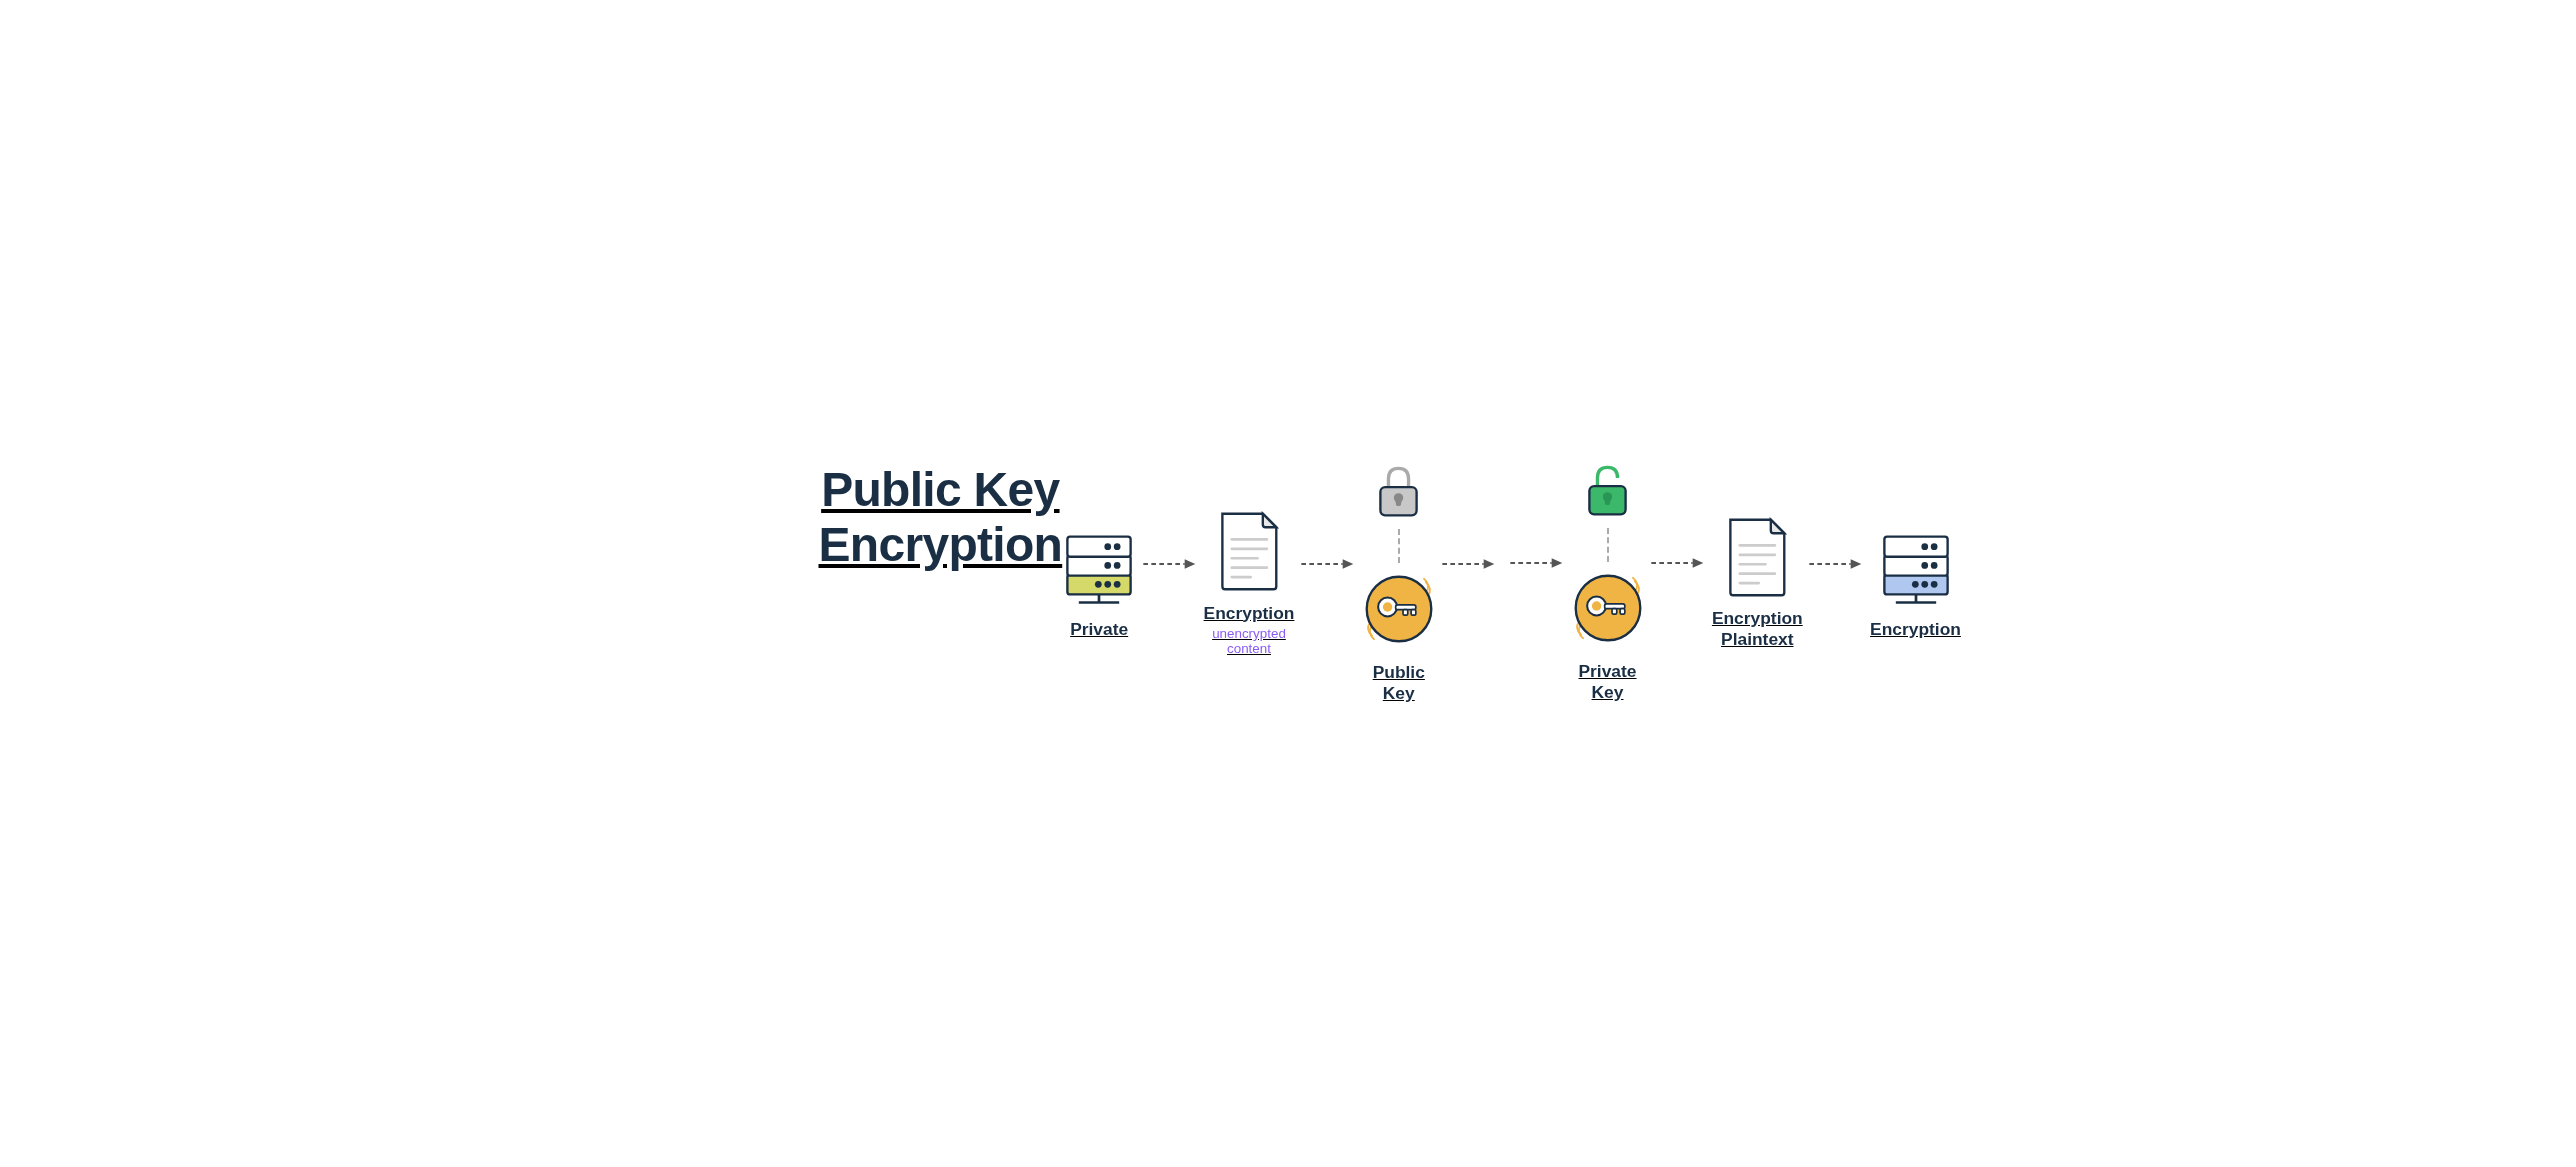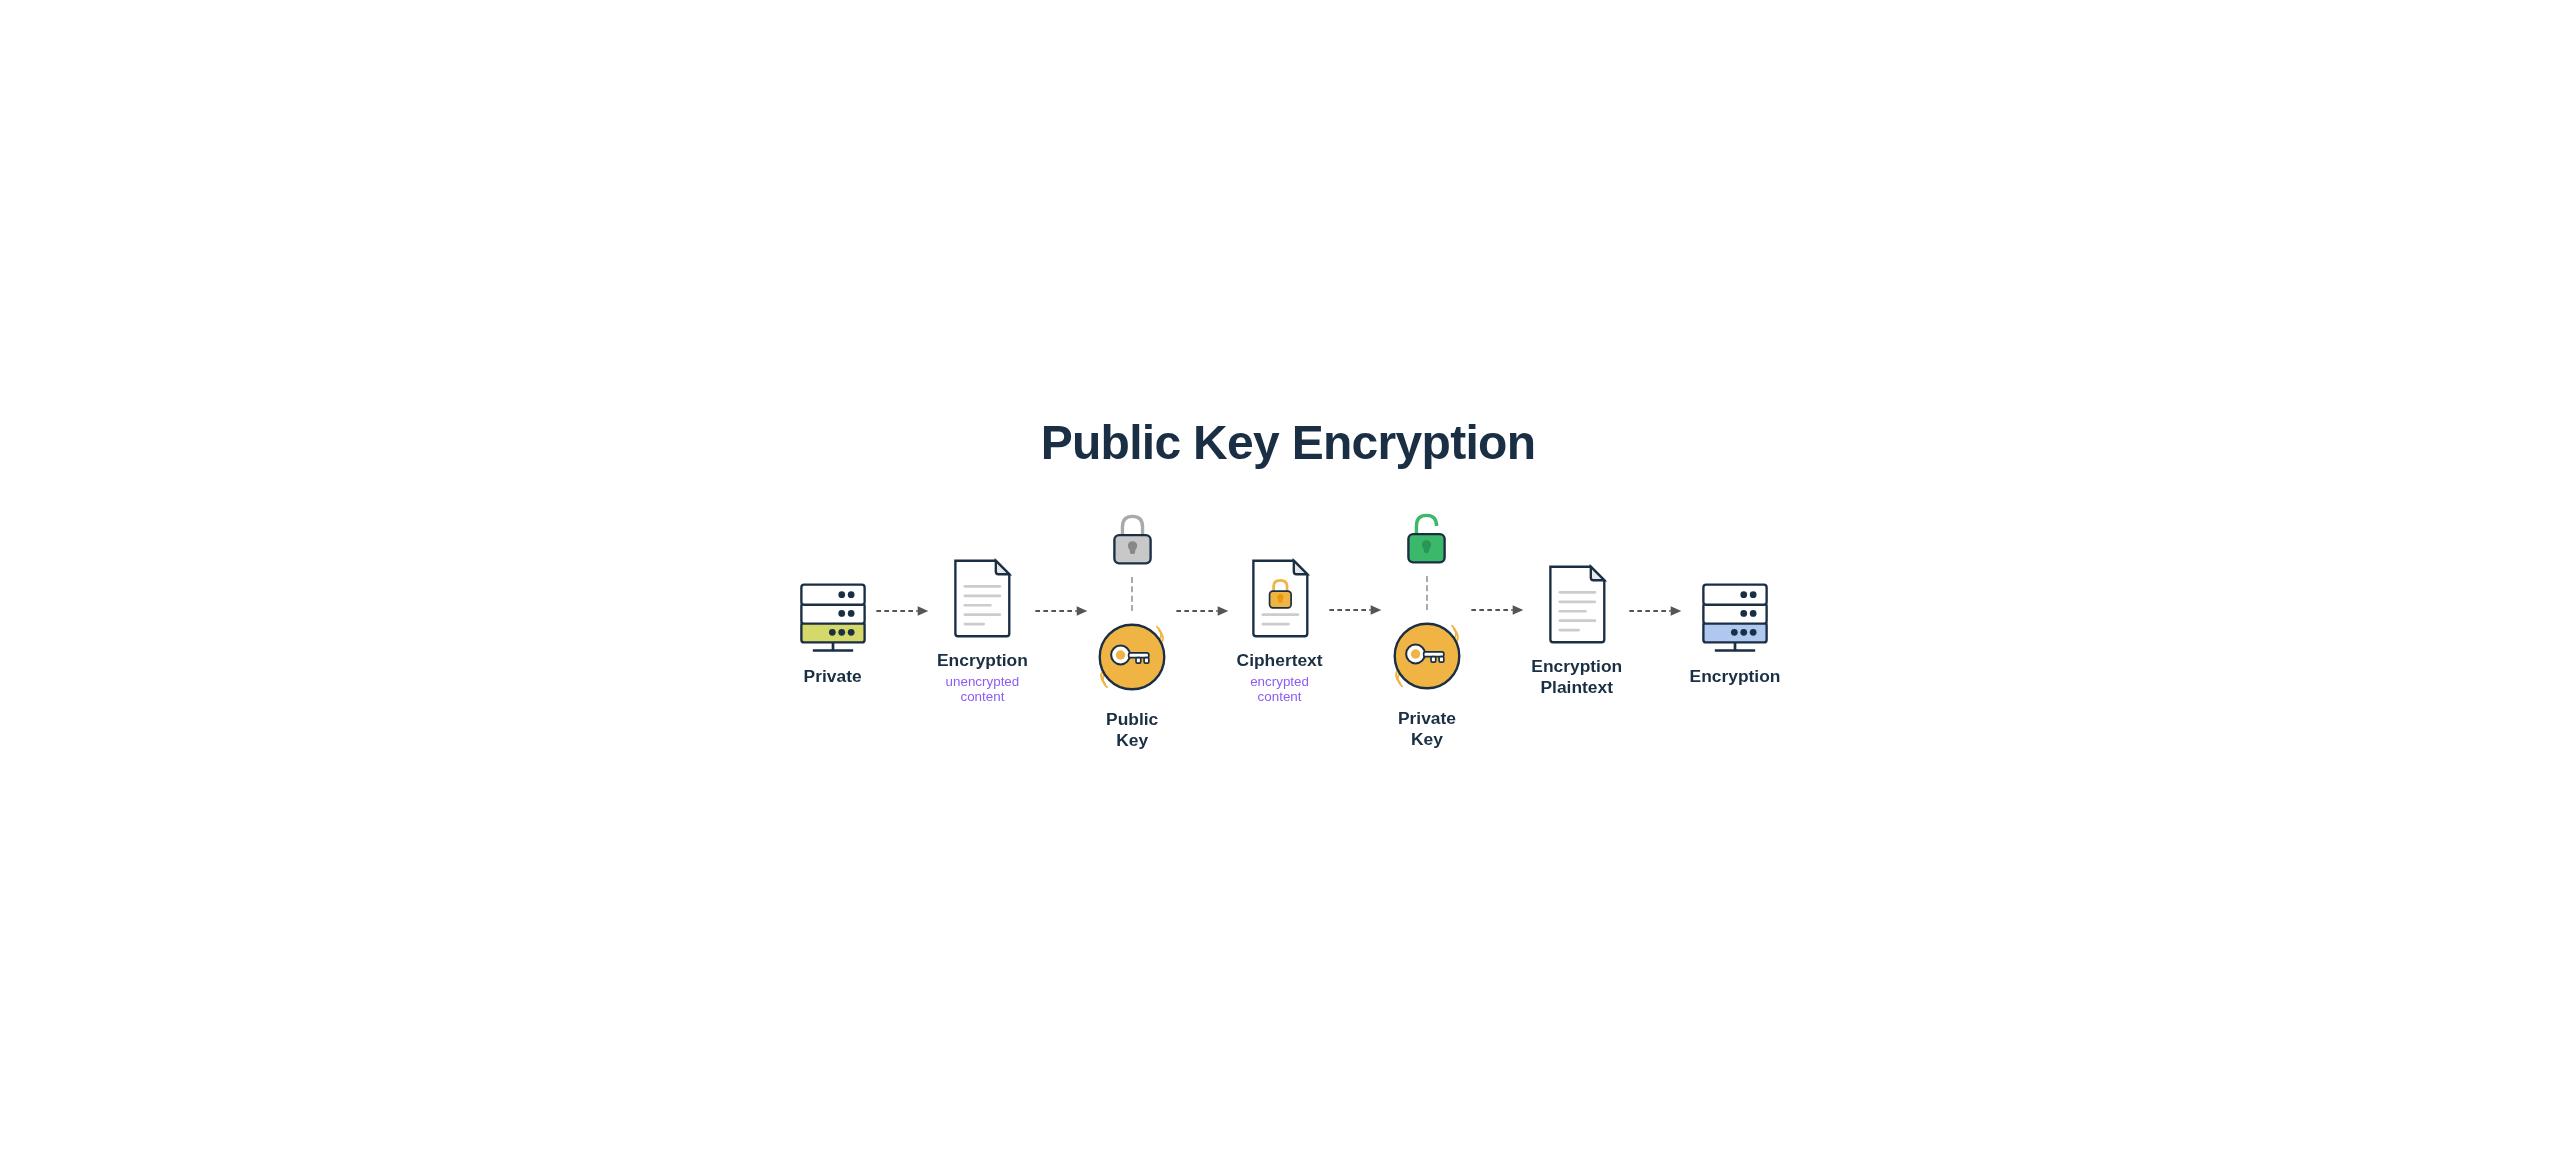--- a/index.html
+++ b/index.html
@@ -11,22 +11,23 @@
       justify-content: center;
       align-items: center;
       min-height: 100vh;
       padding: 27px 13.4px;
     }
 
     .page-container {
       width: 100%;
       max-width: 939px;
       display: flex;
-      flex-direction: column;
-      align-items: center;
+      flex-direction: row;
+      align-items: flex-start;
+      text-decoration: underline;
     }
 
     .main-title {
       font-size: 48px;
       font-weight: 800;
       color: #1a2e44;
       margin-bottom: 40px;
       text-align: center;
       letter-spacing: -0.7px;
     }
@@ -239,43 +240,20 @@
 
         <div class="arrow">
           <svg viewBox="0 0 80 30" fill="none" xmlns="http://www.w3.org/2000/svg">
             <line x1="0" y1="15" x2="62" y2="15" stroke="#555" stroke-width="3" stroke-dasharray="7,5"></line>
             <polygon points="62,8 78,15 62,22" fill="#555"></polygon>
           </svg>
         </div>
       </div>
     </div>
 
-    <div class="node">
-      <div class="node-icon">
-        <svg class="doc-svg" viewBox="0 0 95 120" fill="none" xmlns="http://www.w3.org/2000/svg">
-
-          <path d="M8 4 H68 L88 24 V112 Q88 116 84 116 H12 Q8 116 8 112 Z" fill="white" stroke="#1a2e44" stroke-width="3.5"></path>
-          <path d="M68 4 L88 24 H72 Q68 24 68 20 Z" fill="#e8e8e8" stroke="#1a2e44" stroke-width="3.5"></path>
-
-          <g transform="translate(28, 28)">
-            <path d="M10 22 V14 Q10 5 20 5 Q30 5 30 14 V22" stroke="#f0b445" stroke-width="4" fill="none" stroke-linecap="round"></path>
-            <rect x="4" y="21" width="32" height="25" rx="5" fill="#f0b445" stroke="#1a2e44" stroke-width="2.5"></rect>
-            <circle cx="20" cy="30" r="4.5" fill="#e8980a"></circle>
-            <rect x="17" y="30" width="6" height="8" rx="2" fill="#e8980a"></rect>
-          </g>
-
-          <line x1="22" y1="84" x2="74" y2="84" stroke="#ccc" stroke-width="4" stroke-linecap="round"></line>
-          <line x1="22" y1="98" x2="60" y2="98" stroke="#ccc" stroke-width="4" stroke-linecap="round"></line>
-        </svg>
-      </div>
-      <div class="node-label">
-        <span class="main-label">Ciphertext</span>
-        <span class="sub-label">encrypted content</span>
-      </div>
-    </div>
 
     <div style="display:flex; flex-direction:column; align-items:center;">
       <div style="display:flex; align-items:center; margin-bottom:2px;">
 
         <div class="arrow">
           <svg viewBox="0 0 80 30" fill="none" xmlns="http://www.w3.org/2000/svg">
             <line x1="0" y1="15" x2="62" y2="15" stroke="#555" stroke-width="3" stroke-dasharray="7,5"></line>
             <polygon points="62,8 78,15 62,22" fill="#555"></polygon>
           </svg>
         </div>

